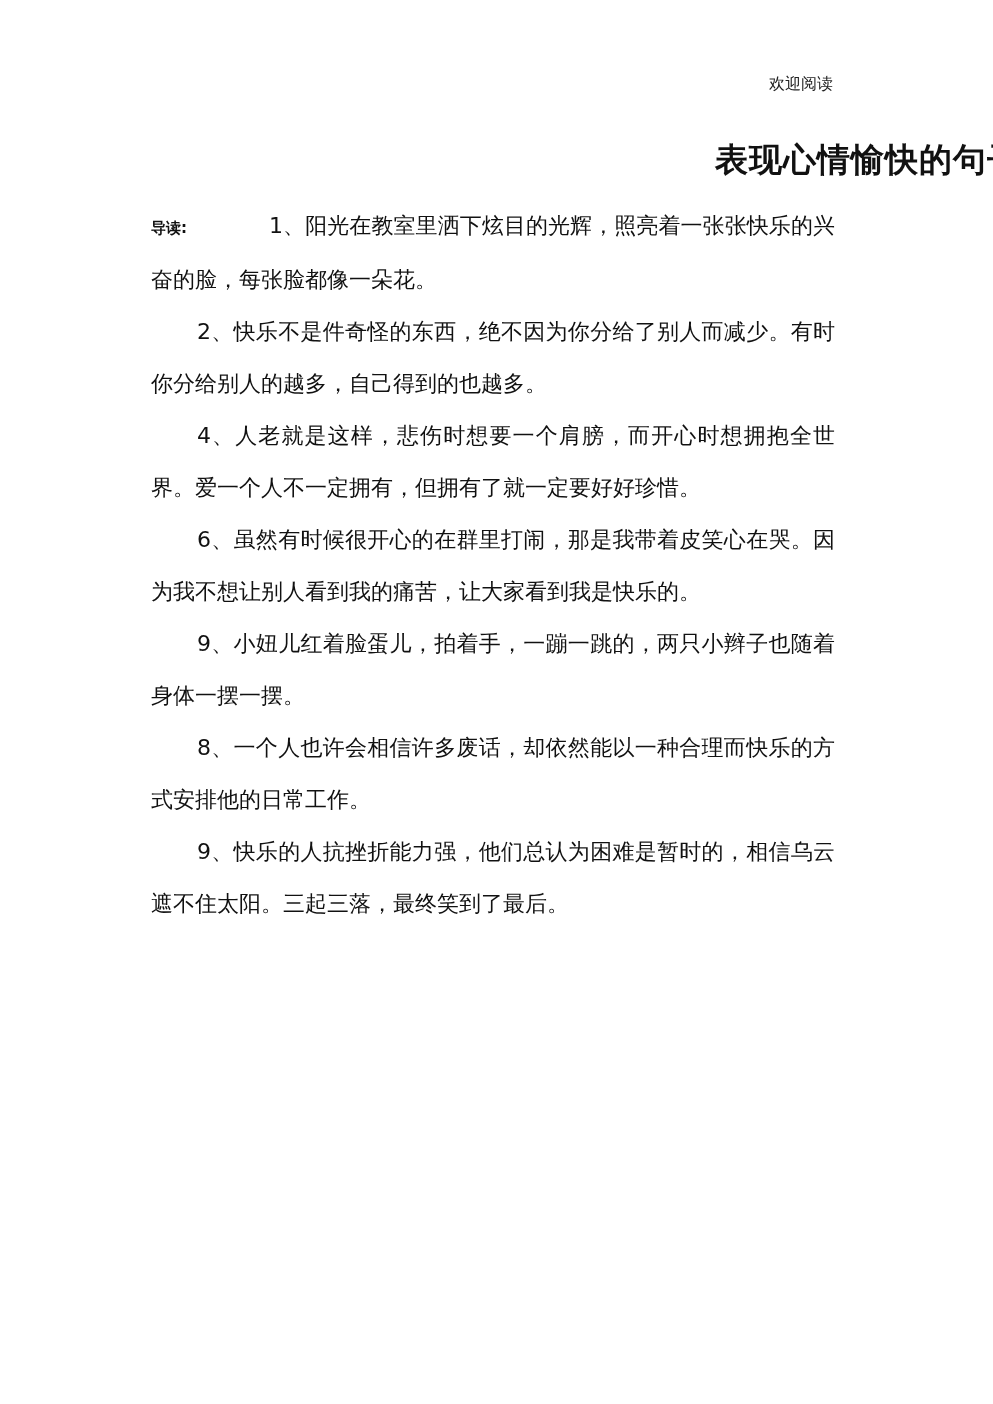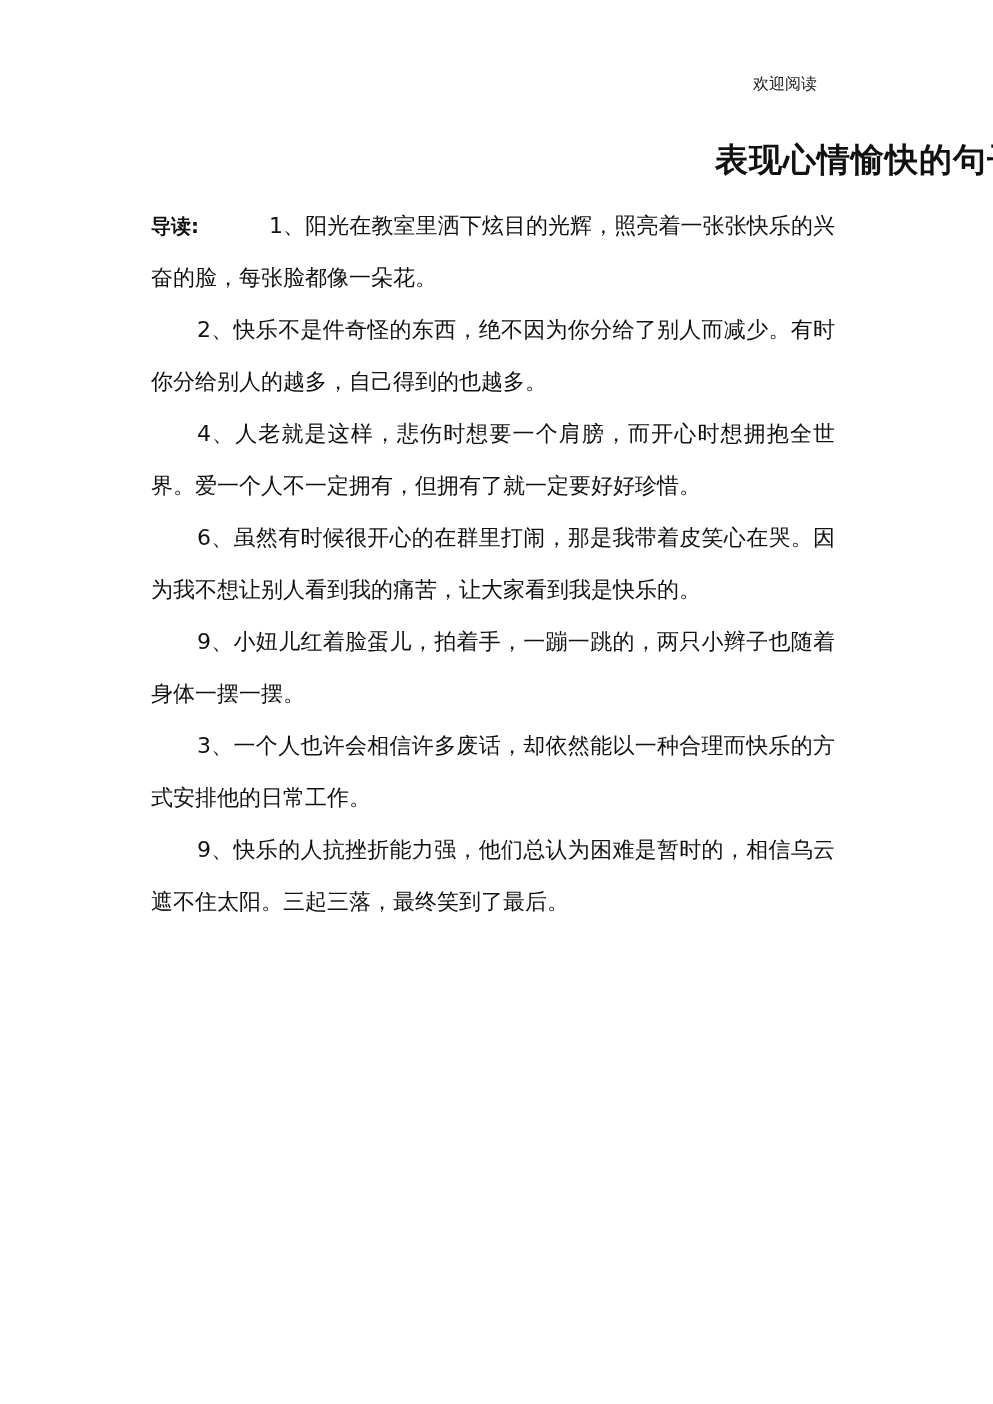--- a/index.html
+++ b/index.html
@@ -2,45 +2,45 @@
 <html><head>
   <meta charset="utf-8">
   <style>
     html, body { margin: 0; padding: 0; background: #ffffff; }
     body {
       width: 993px; height: 1404px; position: relative; overflow: hidden;
       font-family: "DejaVu Sans", "Liberation Sans", sans-serif;
       color: #111111;
     }
     .header-note {
-      position: absolute; top: 74px; right: 176px;
+      position: absolute; top: 74px; right: 160px;
       font-size: 16px; color: #222;
     }
     .title {
       position: absolute; top: 138px; left: 0; width: 993px;
       text-align: right; font-size: 33px; font-weight: bold; color: #111;
       letter-spacing: 1px;
       margin-left: 28px;
     }
     .content {
       position: absolute; top: 200px; left: 151px; width: 684px;
       font-size: 22px; line-height: 52px; color: #111;
     }
     .para { margin: 0; text-indent: 46px; text-align: justify; }
     .para.first { text-indent: 0; }
-    .lead-label { font-size: 20px; font-weight: bold; display: inline-block; width: 118px; }
+    .lead-label { font-size: 15px; font-weight: bold; display: inline-block; width: 118px; }
   </style>
 </head>
 <body>
 
 <div class="header-note">欢迎阅读</div>
 
 <div class="title">表现心情愉快的句子</div>
 
 <div class="content">
   <p class="para first"><span class="lead-label">导读:</span><span>1、阳光在教室里洒下炫目的光辉，照亮着一张张快乐的兴奋的脸，每张脸都像一朵花。</span></p>
   <p class="para">2、快乐不是件奇怪的东西，绝不因为你分给了别人而减少。有时你分给别人的越多，自己得到的也越多。</p>
   <p class="para">4、人老就是这样，悲伤时想要一个肩膀，而开心时想拥抱全世界。爱一个人不一定拥有，但拥有了就一定要好好珍惜。</p>
   <p class="para">6、虽然有时候很开心的在群里打闹，那是我带着皮笑心在哭。因为我不想让别人看到我的痛苦，让大家看到我是快乐的。</p>
   <p class="para">9、小妞儿红着脸蛋儿，拍着手，一蹦一跳的，两只小辫子也随着身体一摆一摆。</p>
-  <p class="para">3、一个人也许会相信许多废话，却依然能以一种合理而快乐的方式安排他的日常工作。</p>
+  <p class="para">8、一个人也许会相信许多废话，却依然能以一种合理而快乐的方式安排他的日常工作。</p>
   <p class="para">9、快乐的人抗挫折能力强，他们总认为困难是暂时的，相信乌云遮不住太阳。三起三落，最终笑到了最后。</p>
 </div>
 
 </body></html>

